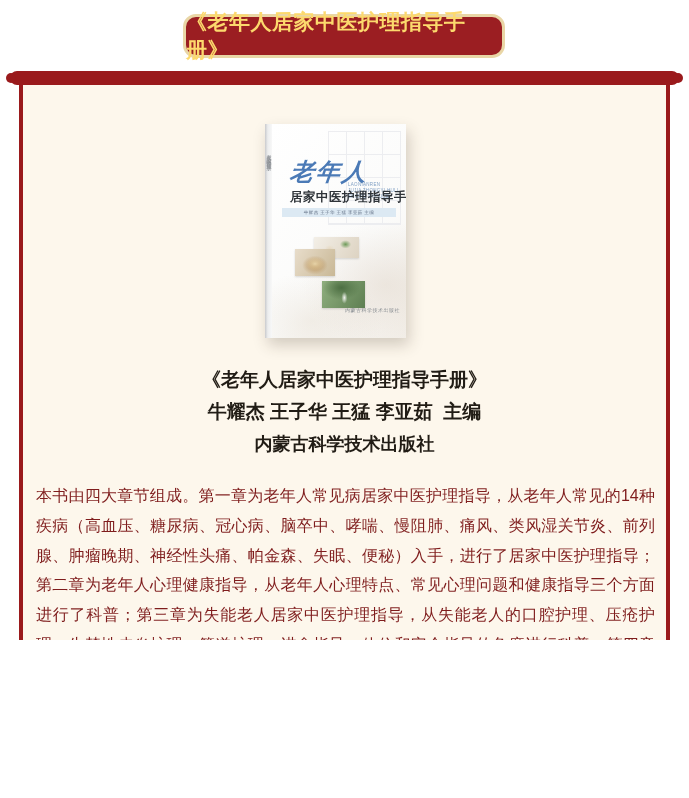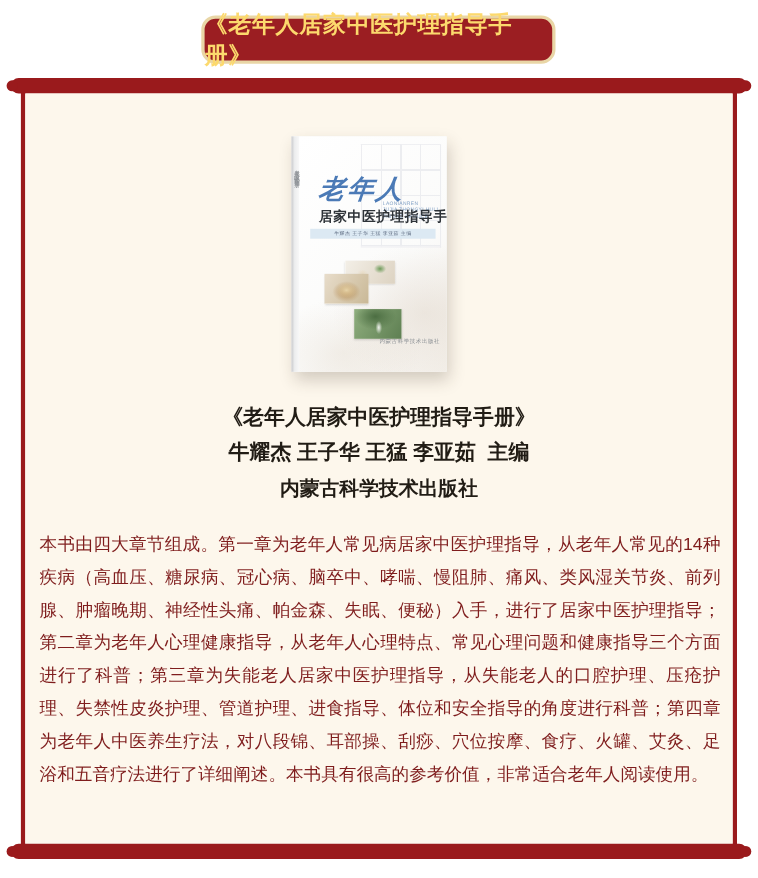--- a/index.html
+++ b/index.html
@@ -1,17 +1,17 @@
 <!DOCTYPE html>
 <html><head>
 <meta charset="utf-8">
 <style>
   html,body{margin:0;padding:0;background:#ffffff;}
   .page{
-    position:relative;width:689px;height:798px;background:#ffffff;overflow:hidden;
+    position:relative;width:689px;height:640px;background:#ffffff;overflow:hidden;
     font-family:"Liberation Sans",sans-serif;
   }
   
   .banner{
     position:absolute;left:183px;top:14px;width:322px;height:44px;
     box-sizing:border-box;background:#9b1e22;border:3px solid #e9d6a6;border-radius:13px;
     display:flex;align-items:center;justify-content:center;
     color:#fcd96d;font-size:21px;font-weight:bold;letter-spacing:.5px;
   }
   

